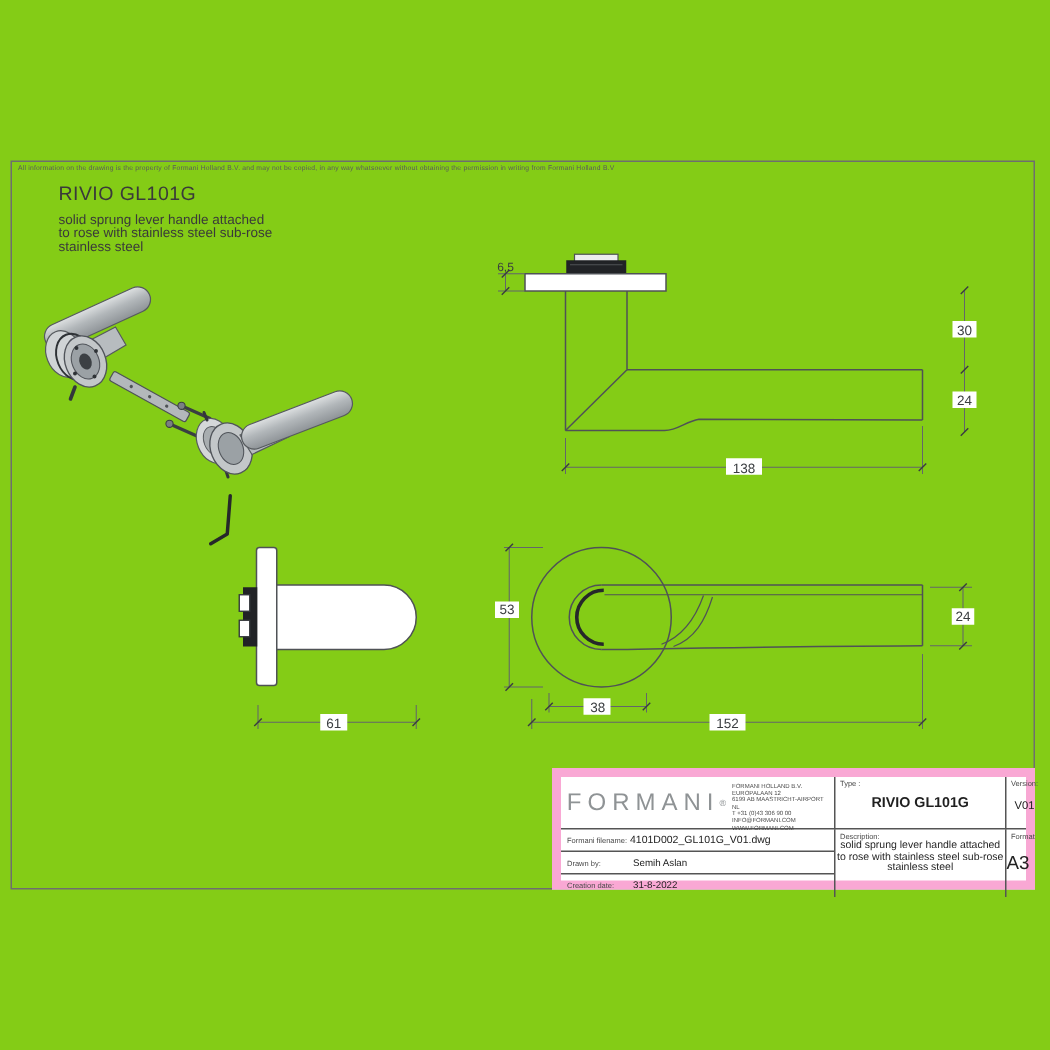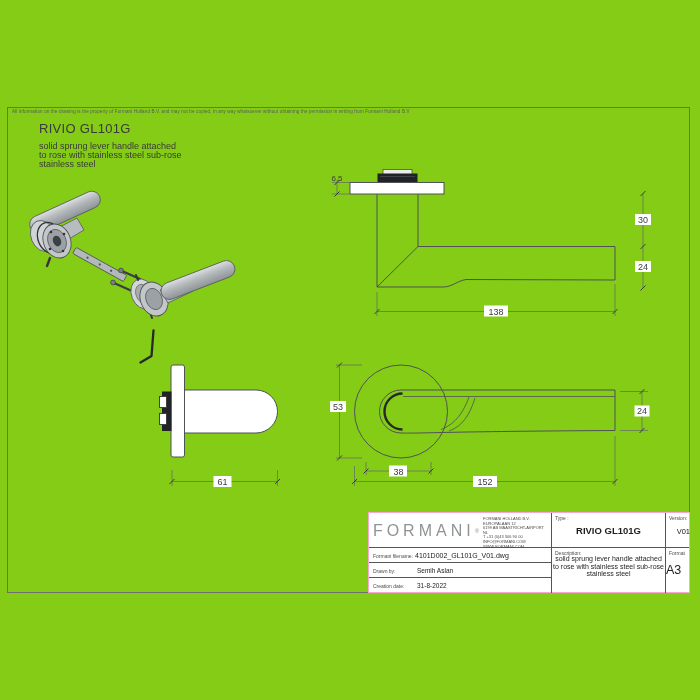--- a/index.html
+++ b/index.html
@@ -8,33 +8,33 @@
   .frame{position:absolute;left:7px;top:107px;width:683px;height:486px;
          border:1.3px solid #6e6e6e;box-sizing:border-box;}
   .disclaimer{position:absolute;left:12px;top:109px;width:640px;font-size:4.5px;
               letter-spacing:.15px;color:#5a5a5a;white-space:nowrap;}
   .sheet-title{position:absolute;left:39px;top:121px;font-size:13px;color:#3a3a3a;letter-spacing:.3px;}
   .sheet-desc{position:absolute;left:39px;top:142px;font-size:9px;line-height:8.8px;color:#3a3a3a;}
   .art{position:absolute;left:0;top:0;width:700px;height:700px;}
 
   
   .tblock{position:absolute;left:368px;top:512px;width:322px;height:81px;
-          border:1px solid #f9a8d4;box-sizing:border-box;background:#fff;font-family:"Liberation Sans",sans-serif;}
+          border:6px solid #f9a8d4;box-sizing:border-box;background:#fff;font-family:"Liberation Sans",sans-serif;}
   .tb{position:absolute;box-sizing:border-box;}
   .tb-row1{left:0;top:0;width:100%;height:35px;border-bottom:1px solid #555;}
   .tb-logo{left:0;top:0;width:114px;height:35px;display:flex;align-items:center;justify-content:center;}
   .logo-text{font-size:16px;letter-spacing:4px;color:#8f9395;}
   .logo-reg{font-size:6px;color:#8f9395;vertical-align:super;letter-spacing:0;}
   .tb-address{left:114px;top:4px;width:67px;font-size:4px;line-height:4.6px;color:#4a4a4a;}
   .tb-type{left:182px;top:0;width:115px;height:35px;border-left:1px solid #555;border-right:1px solid #555;}
   .tb-version{left:297px;top:0;width:24px;height:35px;}
   .cell-label{position:absolute;left:3px;top:2px;font-size:5px;color:#4a4a4a;}
   .type-value{position:absolute;left:0;top:12px;width:100%;text-align:center;
               font-size:9.5px;font-weight:bold;color:#1f1f1f;}
-  .version-value{position:absolute;left:0;top:14px;width:100%;text-align:right;font-size:7.5px;color:#222;}
+  .version-value{position:absolute;left:0;top:14px;width:100%;text-align:center;font-size:7.5px;color:#222;}
   .tb-file{left:0;top:35px;width:182px;height:15px;border-bottom:1px solid #555;}
   .tb-drawn{left:0;top:50px;width:182px;height:15px;border-bottom:1px solid #555;}
   .tb-date{left:0;top:65px;width:182px;height:15px;}
   .row-label{position:absolute;left:4px;top:5px;font-size:5px;color:#4a4a4a;white-space:nowrap;}
   .file-value{position:absolute;left:46px;top:3.5px;font-size:7px;color:#222;white-space:nowrap;}
   .row-value{position:absolute;left:48px;top:4px;font-size:6.5px;color:#222;white-space:nowrap;}
   .tb-desc{left:182px;top:35px;width:115px;height:45px;border-left:1px solid #555;border-right:1px solid #555;}
   .desc-lines{position:absolute;left:0;top:7px;width:100%;text-align:center;
               font-size:7px;line-height:7.6px;color:#1f1f1f;}
   .tb-format{left:297px;top:35px;width:24px;height:45px;}

